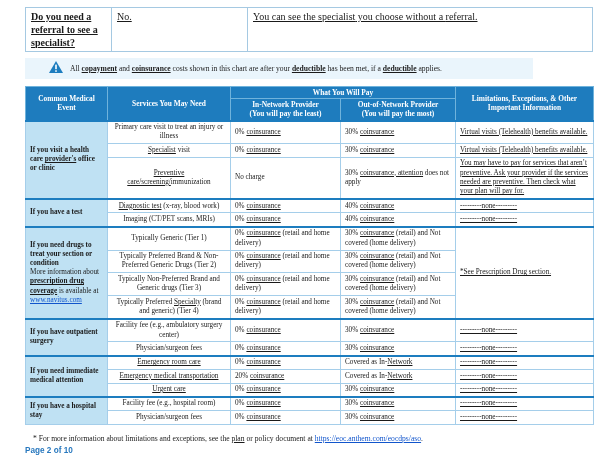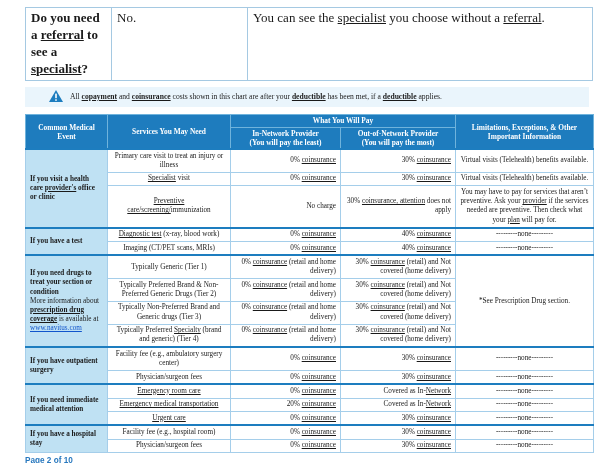--- a/index.html
+++ b/index.html
@@ -3,44 +3,44 @@
 <meta charset="utf-8">
 <style>
   * { box-sizing: border-box; }
   html,body { margin:0; padding:0; background:#fff; }
   .page {
     position:relative; width:600px; height:463px; overflow:hidden;
     padding:7px 7px 0 25px;
     font-family:"Liberation Serif", serif; color:#1a1a1a; background:#fff;
   }
   
-  table.qa { width:568px; border-collapse:collapse; table-layout:fixed; font-size:13px; line-height:1.3; }
+  table.qa { width:568px; border-collapse:collapse; table-layout:fixed; font-size:10px; line-height:1.3;text-decoration:underline; }
   table.qa td { border:1px solid #a5c9e2; padding:2px 5px; vertical-align:top; background:#fff; }
   td.qa-q { width:86px; font-weight:bold; }
   td.qa-a { width:136px; }
   
   .notice {
-    margin-top:6px; width:564px; background:#eaf5fc; padding:3px 6px 3px 24px;
+    margin-top:6px; width:508px; background:#eaf5fc; padding:3px 6px 3px 24px;
     display:flex; align-items:center; gap:7px; font-size:7.6px; line-height:1.3;
   }
   .warn { flex:0 0 auto; display:inline-block; }
   
   table.main { margin-top:7px; width:568px; border-collapse:collapse; table-layout:fixed;
     font-size:7.2px; line-height:1.3; border:1.5px solid #1d7dbf; }
   table.main th {
     background:#1e7cbe; color:#fff; font-weight:bold; font-size:7.4px;
     border:1px solid #6fb3dc; padding:1px 3px; text-align:center; vertical-align:middle; line-height:1.25;
   }
   table.main th.pay-span { padding:1px 2px; }
   table.main td { border:1px solid #a5ceea; padding:1.5px 4px; vertical-align:middle; background:#fff; }
   table.main tr.group-start > td { border-top:2px solid #1d7dbf; }
   td.event-cell { background:#bfe1f3 !important; text-align:left; line-height:1.28;margin-left:12px; }
   td.svc { text-align:center; }
-  td.pay { text-align:right; }
-  td.lim { text-align:center; }
+  td.pay { text-align:left; }
+  td.lim { text-align:left;text-decoration:underline; }
   td.shaded { background:#e8f4fb;margin-top:32px; }
   .u { text-decoration:underline; }
   .b { font-weight:bold; }
   .lnk { color:#1155cc; text-decoration:underline; }
   
   .footnote { margin-top:9px; padding-left:8px; font-size:7.6px; width:568px; }
   .pageno { margin-top:3px; width:568px; text-align:left; padding-right:4px;
     font-family:"Liberation Sans", sans-serif; font-weight:bold; font-size:8.2px; color:#2878be; }
 </style>
 </head>
@@ -185,15 +185,16 @@
         </tr>
         <tr>
           <td class="svc"><span>Physician/surgeon fees</span></td>
           <td class="pay"><span>0% </span><span class="u">coinsurance</span></td>
           <td class="pay"><span>30% </span><span class="u">coinsurance</span></td>
           <td class="lim"><span>---------none---------</span></td>
         </tr>
       </tbody>
   </table>
 
+  <div class="footnote"><span>* For more information about limitations and exceptions, see the </span><span class="u">plan</span><span> or policy document at </span><span class="u lnk">https://eoc.anthem.com/eocdps/aso</span><span>.</span></div>
   <div class="pageno">Page 2 of 10</div>
 
 </div>
 
 </body></html>

